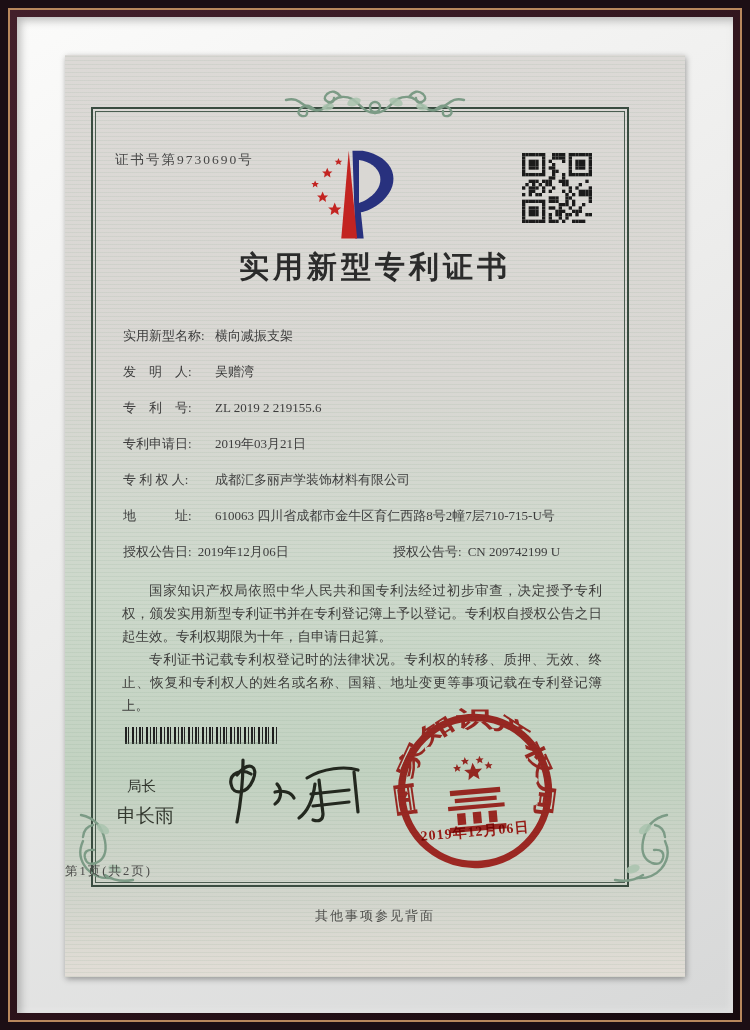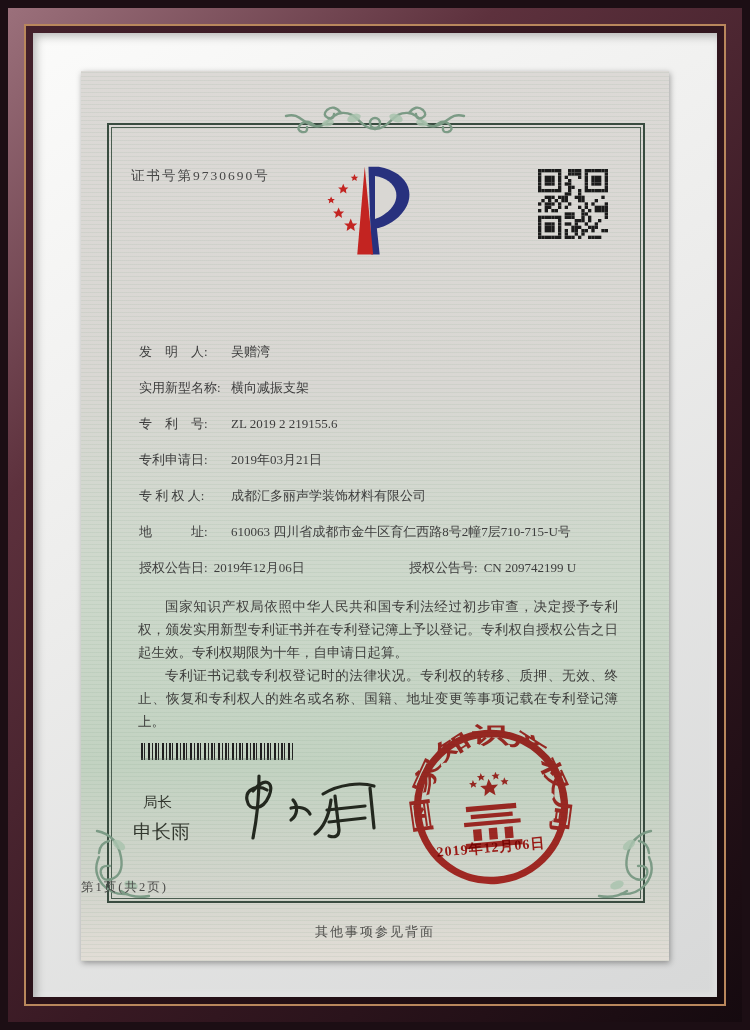--- a/index.html
+++ b/index.html
@@ -1,21 +1,21 @@
 <!DOCTYPE html>
 <html><head>
 <meta charset="utf-8">
 <style>
   html,body{margin:0;padding:0;width:750px;height:1030px;overflow:hidden;
     font-family:"Liberation Serif","DejaVu Serif",serif;background:#120a0e;}
   *{box-sizing:border-box;}
 
   
   .frame-a{width:750px;height:1030px;background:#1c0e14;padding:8px;}
-  .frame-b{width:100%;height:100%;padding:16px;
+  .frame-b{width:100%;height:100%;
     background:linear-gradient(135deg,#9b707b 0%,#5d313d 28%,#381923 62%,#150a0f 100%);}
   .frame-c{width:100%;height:100%;padding:7px;border:2px solid #b9875c;
     background:linear-gradient(135deg,#43202b 0%,#2a1219 60%,#160a0e 100%);}
   .mat{width:100%;height:100%;padding:38px 48px 36px 48px;
     background:linear-gradient(150deg,#fbfbfa 0%,#ececeb 45%,#d7d8d8 100%);
     box-shadow:inset 3px 3px 10px rgba(0,0,0,.28), inset -2px -2px 6px rgba(255,255,255,.75);}
 
   
   .paper{position:relative;width:100%;height:100%;
     background:
@@ -360,29 +360,30 @@
           <g fill="#c32421">
             <use href="#st" transform="translate(38,16) scale(0.42)"></use>
             <use href="#st" transform="translate(26,28) scale(0.58)"></use>
             <use href="#st" transform="translate(13,40) scale(0.42)"></use>
             <use href="#st" transform="translate(21,54) scale(0.62)"></use>
             <use href="#st" transform="translate(34,67) scale(0.74)"></use>
           </g>
         </svg>
       </div>
 
+      <div class="title">实用新型专利证书</div>
 
       <div class="fields">
+        <div class="frow">
+          <span class="flabel">实用新型名称:</span>
+          <span class="fvalue">横向减振支架</span>
+        </div>
         <div class="frow">
           <span class="flabel">发　明　人:</span>
           <span class="fvalue">吴赠湾</span>
-        </div>
-        <div class="frow">
-          <span class="flabel">实用新型名称:</span>
-          <span class="fvalue">横向减振支架</span>
         </div>
         <div class="frow">
           <span class="flabel">专　利　号:</span>
           <span class="fvalue">ZL 2019 2 219155.6</span>
         </div>
         <div class="frow">
           <span class="flabel">专利申请日:</span>
           <span class="fvalue">2019年03月21日</span>
         </div>
         <div class="frow">

